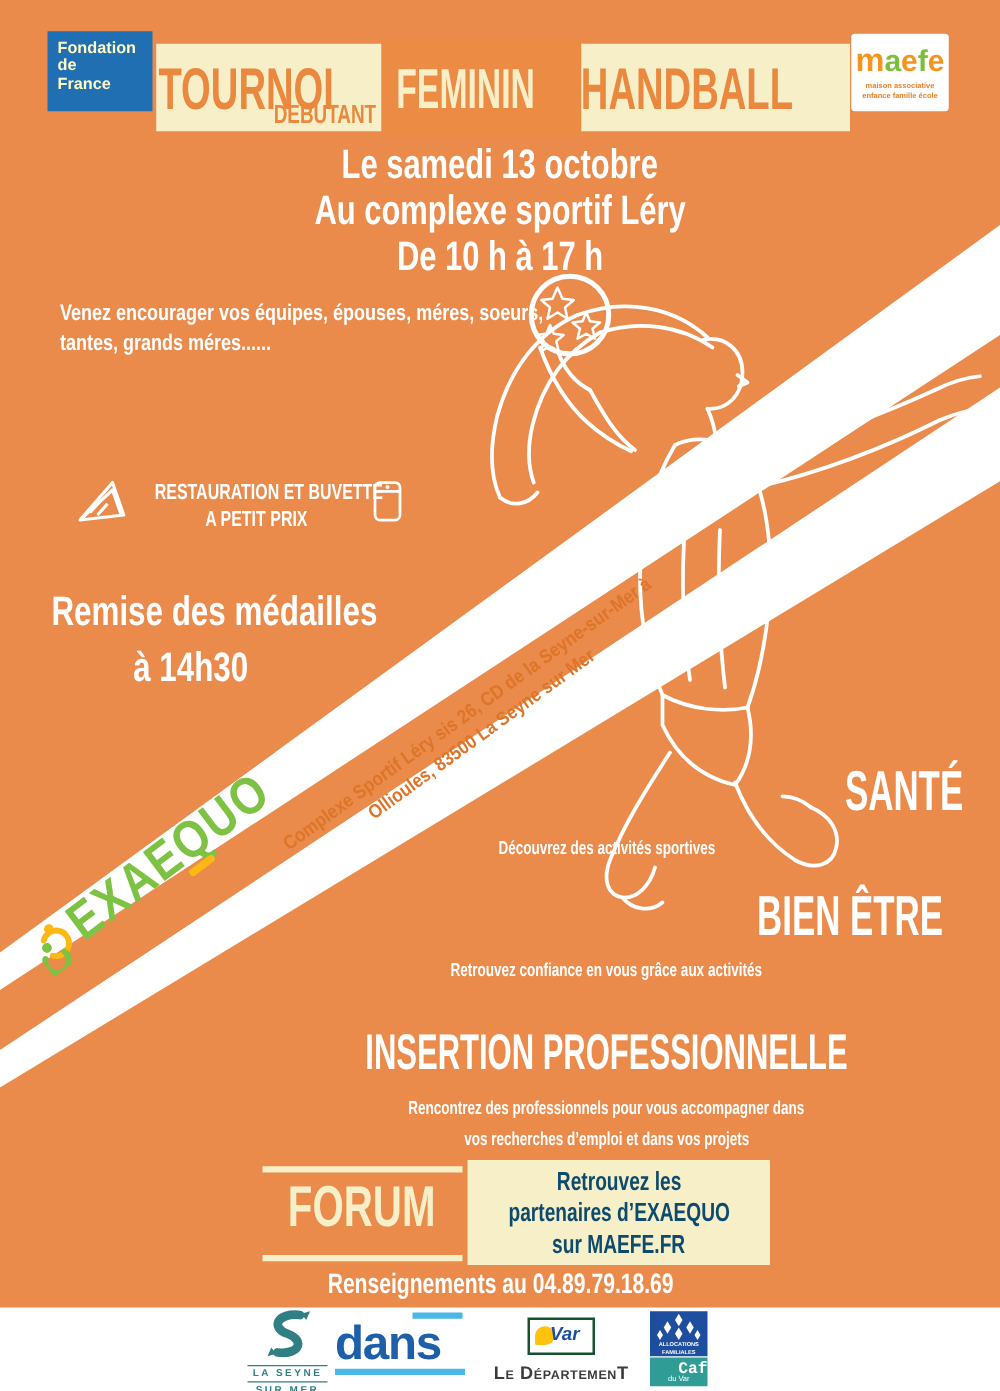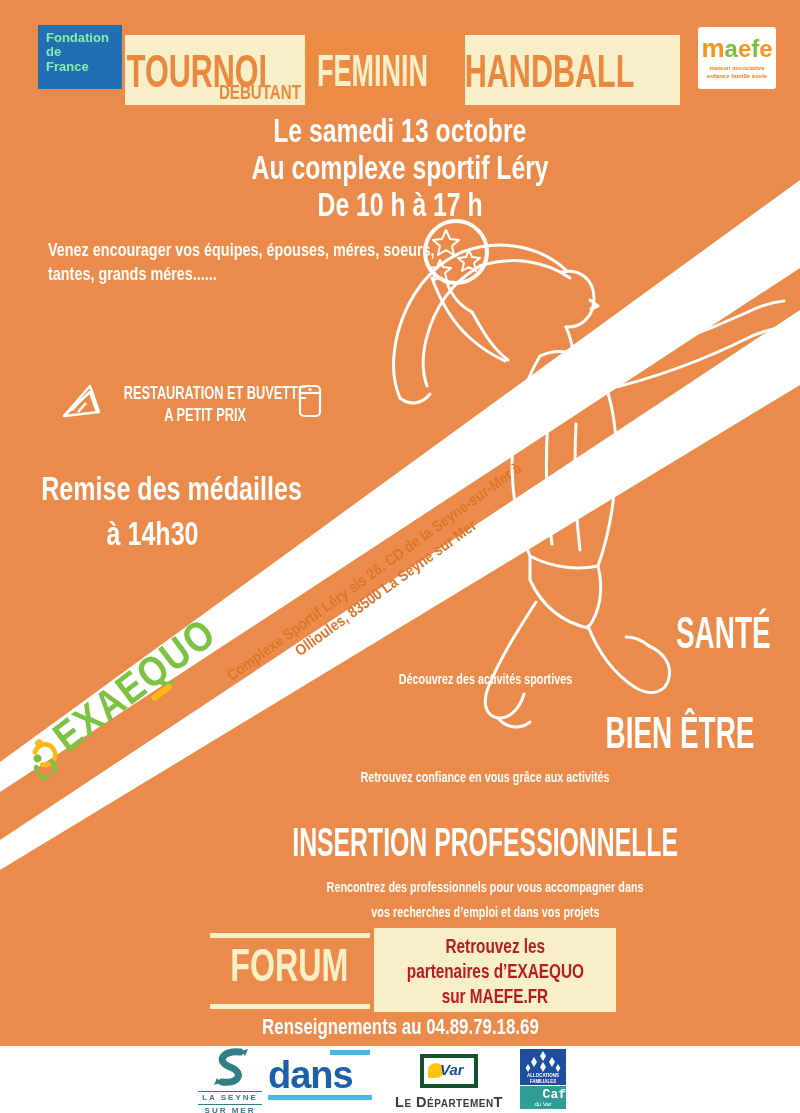--- a/index.html
+++ b/index.html
@@ -5,23 +5,23 @@
   html,body{margin:0;padding:0;background:#777;}
   .poster{position:relative;width:800px;height:1113px;margin:0 auto;background:#EA8B4B;overflow:hidden;
           font-family:"Liberation Sans",sans-serif;}
   .abs{position:absolute;}
   .ctr{text-align:center;}
   .w{color:#fff;font-weight:bold;}
   .cond{display:inline-block;white-space:nowrap;transform-origin:center;}
   .condl{display:inline-block;white-space:nowrap;transform-origin:left center;}
 
   
-  .fondation{left:38px;top:25px;width:84px;height:64px;background:#1F6FB2;color:#86efac;
+  .fondation{left:38px;top:25px;width:84px;height:64px;background:#1F6FB2;color:#fef9c3;
              font-weight:bold;font-size:13px;line-height:1.1;padding:6px 0 0 8px;box-sizing:border-box;}
-  .maefe{left:698px;top:27px;width:78px;height:62px;background:#fff;border-radius:3px;text-align:center;
+  .maefe{left:681px;top:27px;width:78px;height:62px;background:#fff;border-radius:3px;text-align:center;
          padding-top:8px;box-sizing:border-box;}
   .maefe .word{font-weight:bold;font-size:24px;line-height:1;}
   .maefe .m{color:#F7941D;font-size:26px;}
   .maefe .g{color:#7CBE3C;}
   .maefe .o{color:#F7941D;}
   .maefe .sub{font-size:6px;color:#E98228;font-weight:bold;line-height:1.25;margin-top:4px;}
 
   
   .banner{left:125px;top:35px;width:555px;height:70px;background:#F6EFC7;}
   .seg{position:absolute;top:0;height:70px;display:flex;align-items:center;justify-content:flex-end;}
@@ -54,33 +54,33 @@
   .exa-text{position:relative;color:#7DC242;font-weight:bold;font-size:42px;letter-spacing:2px;
             transform:scaleX(.85);transform-origin:left center;white-space:nowrap;line-height:1;}
   .exa-underline{position:absolute;left:118px;top:40px;width:28px;height:6px;background:#FDB913;border-radius:3px;}
 
   
   .forum-label{left:205px;top:938px;width:168px;color:#F6EFC7;font-weight:bold;font-size:46px;}
   .forum-label .cond{transform:scaleX(.70);}
   .fline{left:210px;width:160px;height:5px;background:#F6EFC7;}
   .forum-box{left:374px;top:928px;width:242px;height:84px;background:#F6EFC7;text-align:center;
              padding-top:5px;box-sizing:border-box;}
-  .forum-box div{font-size:21px;font-weight:bold;color:#b91c1c;line-height:25px;}
+  .forum-box div{font-size:21px;font-weight:bold;color:#0c4a6e;line-height:25px;}
   .forum-box .cond{transform:scaleX(.73);}
 
   
   .footer{left:0;top:1046px;width:800px;height:67px;background:#fff;}
   .laseyne{position:absolute;left:198px;top:2px;width:64px;text-align:center;color:#2F7F84;}
   .laseyne .txt{font-size:8px;font-weight:bold;letter-spacing:2px;line-height:1.3;border-top:1px solid #2F7F84;margin-top:1px;padding-top:1px;}
   .cget{position:absolute;left:268px;top:4px;width:110px;}
   .cget .bar-top{margin-left:62px;width:40px;height:5px;background:#4AB8E4;}
   .cget .word{font-size:38px;font-weight:bold;color:#1D5FA8;line-height:40px;letter-spacing:-1px;}
   .cget .bar-bot{width:104px;height:5px;background:#4AB8E4;}
   .dept{position:absolute;left:393px;top:8px;width:112px;text-align:center;}
-  .varbox{display:inline-block;position:relative;width:50px;height:26px;border:4px solid #14532d;background:#fff;text-align:right;}
+  .varbox{display:inline-block;position:relative;width:50px;height:26px;border:2px solid #14532d;background:#fff;text-align:right;}
   .varblob{position:absolute;left:4px;top:5px;width:16px;height:15px;background:#FFC20E;border-radius:50% 50% 50% 10%;}
   .varword{position:absolute;left:16px;top:3px;font-style:italic;font-weight:bold;font-size:15px;color:#1D4F9E;}
   .deptword{font-size:14.5px;color:#3b3b3b;font-variant:small-caps;font-weight:bold;letter-spacing:.5px;margin-top:2px;}
   .caf{position:absolute;left:520px;top:3px;width:46px;text-align:center;}
   .cafblue{width:46px;height:36px;background:#1D4F9E;position:relative;}
   .cafalloc{position:absolute;left:0;bottom:1px;width:100%;color:#fff;font-size:4.5px;font-weight:bold;line-height:1.2;}
   .cafteal{width:46px;height:23px;background:#2F9D96;color:#fff;margin-top:1px;}
   .cafname{font-size:13px;font-weight:bold;line-height:13px;padding-top:2px;font-family:Liberation Mono, monospace;text-align:right;}
   .cafsub{font-size:6px;line-height:7px;}
 </style>

